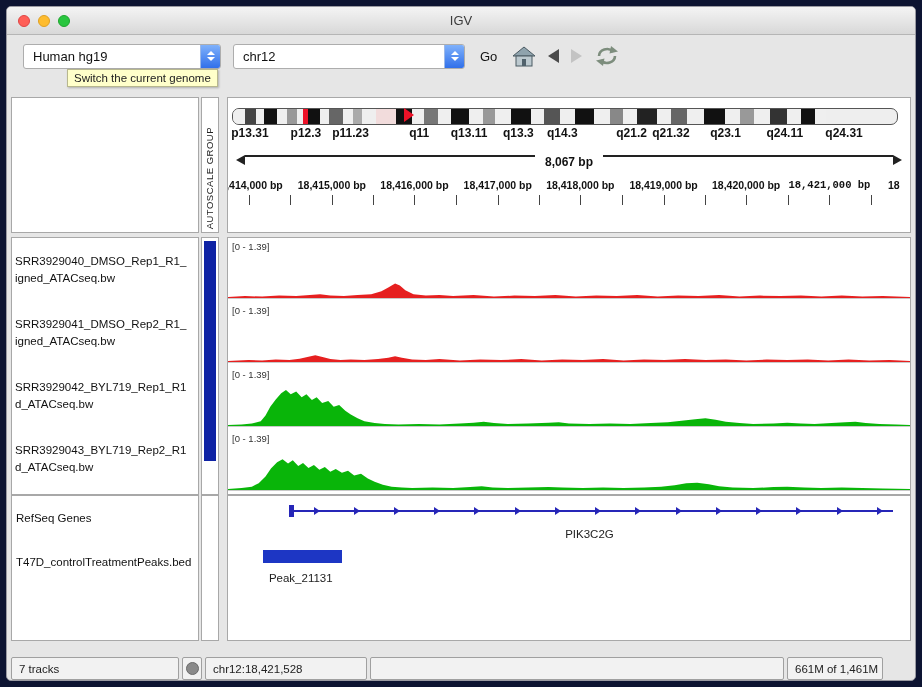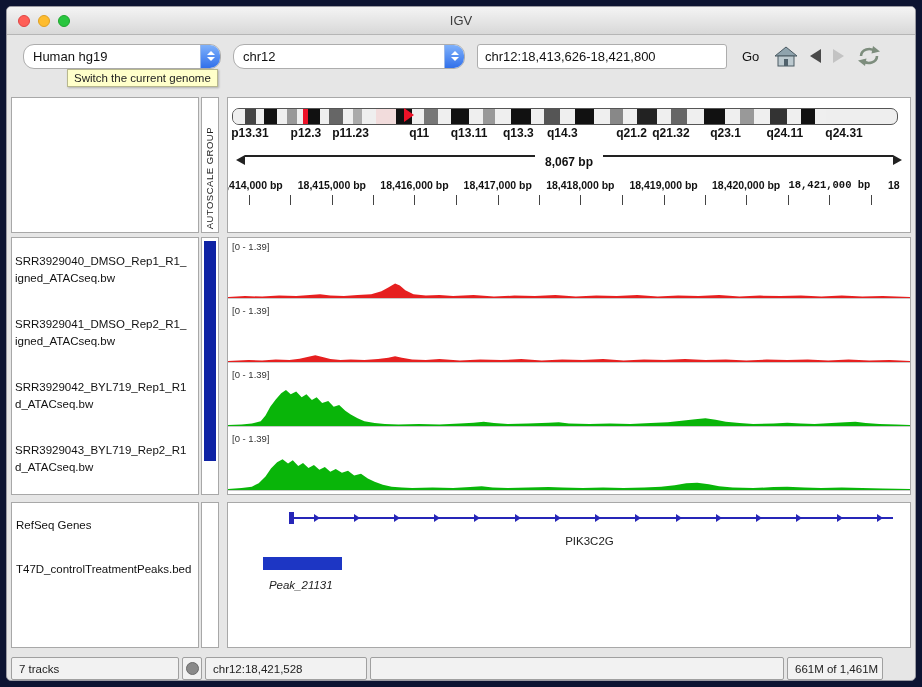--- a/index.html
+++ b/index.html
@@ -11,21 +11,21 @@
   .titlebar{height:27px;flex:0 0 27px;background:linear-gradient(#f4f4f4,#d8d8d8);border-bottom:1px solid #b5b5b5;display:flex;align-items:center;position:relative}
   .lights{display:flex;gap:8px;padding-left:11px;z-index:2}
   .light{width:12px;height:12px;border-radius:50%;display:inline-block;box-sizing:border-box}
   .light-red{background:#ff5f57;border:1px solid #df4545}
   .light-yellow{background:#febc2e;border:1px solid #dfa023}
   .light-green{background:#29c63f;border:1px solid #1fa52f}
   .win-title{position:absolute;left:0;right:0;text-align:center;font-size:13px;color:#3c3c3c}
 
   
   .toolbar{height:42px;flex:0 0 42px;display:flex;align-items:center;padding:0 16px;gap:12px}
-  .combo{height:25px;background:#fff;border:1px solid #adadad;border-radius:11px;display:flex;align-items:stretch;overflow:hidden;font-size:13px;box-sizing:border-box}
+  .combo{height:25px;background:#fff;border:1px solid #adadad;border-radius:3px;display:flex;align-items:stretch;overflow:hidden;font-size:13px;box-sizing:border-box}
   .combo-text{display:flex;align-items:center;padding:0 9px;flex:1;color:#111;white-space:nowrap;overflow:hidden}
   .combo-btn{width:19px;background:linear-gradient(#7fb1fb,#3170ea);display:flex;flex-direction:column;align-items:center;justify-content:center;gap:2px;border-left:1px solid #9db9e8}
   .tri{width:0;height:0;border-left:4px solid transparent;border-right:4px solid transparent;display:block}
   .tri-up{border-bottom:4px solid #fff}
   .tri-down{border-top:4px solid #fff}
   .combo-genome{width:198px;flex:0 0 198px}
   .combo-chrom{width:232px;flex:0 0 232px}
   .locus-input{width:250px;flex:0 0 250px;height:25px;border:1px solid #adadad;border-radius:3px;font-size:13px;padding:0 7px;font-family:inherit;color:#111;background:#fff;box-sizing:border-box}
   .go-btn{border:none;background:transparent;font-size:13px;color:#111;padding:2px 3px;font-family:inherit}
   .tb-icon{display:flex;align-items:center;justify-content:center;height:26px}
@@ -35,21 +35,21 @@
   .tooltip{position:absolute;left:60px;top:62px;background:#ffffca;border:1px solid #b7b78e;font-size:11.5px;padding:2px 6px;color:#222;z-index:40;box-shadow:1px 1px 2px rgba(0,0,0,.25);white-space:nowrap}
 
   
   .panels{flex:1;padding:20px 4px 0 4px;display:flex;flex-direction:column}
   .panel{display:flex}
   .names-col{width:188px;flex:0 0 188px;background:#fff;border:1px solid #a8a8a8;position:relative;overflow:hidden;box-sizing:border-box}
   .gutter-col{width:18px;flex:0 0 18px;background:#fff;border:1px solid #a8a8a8;margin-left:2px;position:relative;overflow:hidden;box-sizing:border-box}
   .data-col{flex:1;background:#fff;border:1px solid #a8a8a8;margin-left:8px;position:relative;overflow:hidden;box-sizing:border-box}
   .header-panel{height:136px;flex:0 0 136px}
   .data-panel{height:258px;flex:0 0 258px;margin-top:4px}
-  .feature-panel{height:146px;flex:0 0 146px;margin-top:7px}
+  .feature-panel{height:146px;flex:0 0 146px;margin-top:0}
 
   
   .ideo-wrap{position:relative;height:15px;margin:10px 12px 0 4px}
   .ideogram{height:100%;display:flex;border:1px solid #555;border-radius:7px;overflow:hidden;background:#eee}
   .band{display:block;height:100%}
   .cen{position:absolute;top:0;width:0;height:0;border-top:7px solid transparent;border-bottom:7px solid transparent;border-left:10px solid #ee1228}
   .band-labels{position:relative;height:13px;margin:3px 12px 0 4px;font-size:12px;font-weight:700;color:#111}
   .band-label{position:absolute;top:0;transform:translateX(-50%);white-space:nowrap}
   .span-row{display:flex;margin:16px 8px 0 8px}
   .span-line{flex:1;height:0;border-top:2px solid #222}
@@ -118,21 +118,20 @@
             <i class="tri tri-down"></i>
           </span>
       </div>
       <div class="combo combo-chrom">
         <span class="combo-text">chr12</span>
         <span class="combo-btn">
             <i class="tri tri-up"></i>
             <i class="tri tri-down"></i>
           </span>
       </div>
-      <input class="locus-input" value="chr12:18,413,626-18,421,800" style="">
       <button class="go-btn">Go</button>
       <span class="tb-icon">
         <svg width="24" height="21" viewBox="0 0 24 21">
           <polygon points="12,1 23,10 1,10" fill="#8fa3ad" stroke="#4a5a62" stroke-width="1"></polygon>
           <rect x="4" y="10" width="16" height="10" fill="#bcc9cf" stroke="#4a5a62" stroke-width="1"></rect>
           <rect x="10" y="13" width="4" height="7" fill="#50616b"></rect>
         </svg>
       </span>
       <span class="tb-icon">
           <i class="arrow-back"></i>
@@ -334,21 +333,21 @@
               <i class="gene-arrow" style="left: 53.84%;"></i>
               <i class="gene-arrow" style="left: 59.74%;"></i>
               <i class="gene-arrow" style="left: 65.64%;"></i>
               <i class="gene-arrow" style="left: 71.54%;"></i>
               <i class="gene-arrow" style="left: 77.44%;"></i>
               <i class="gene-arrow" style="left: 83.34%;"></i>
               <i class="gene-arrow" style="left: 89.24%;"></i>
               <i class="gene-arrow" style="left: 95.14%;"></i>
             </div>
           <i class="peak-rect" id="peakRect" style="left: 5.2%; width: 11.5%;"></i>
-          <span class="peak-label" id="peakLabel" style="left: 6%; font-style: italic;">Peak_21131</span>
+          <span class="peak-label" id="peakLabel" style="left: 6%;">Peak_21131</span>
         </div>
       </div>
 
     </div>
 
     <div class="statusbar">
       <div class="sb-seg sb-tracks">7 tracks</div>
       <div class="sb-seg sb-ind">
         <i class="sb-circle"></i>
       </div>

